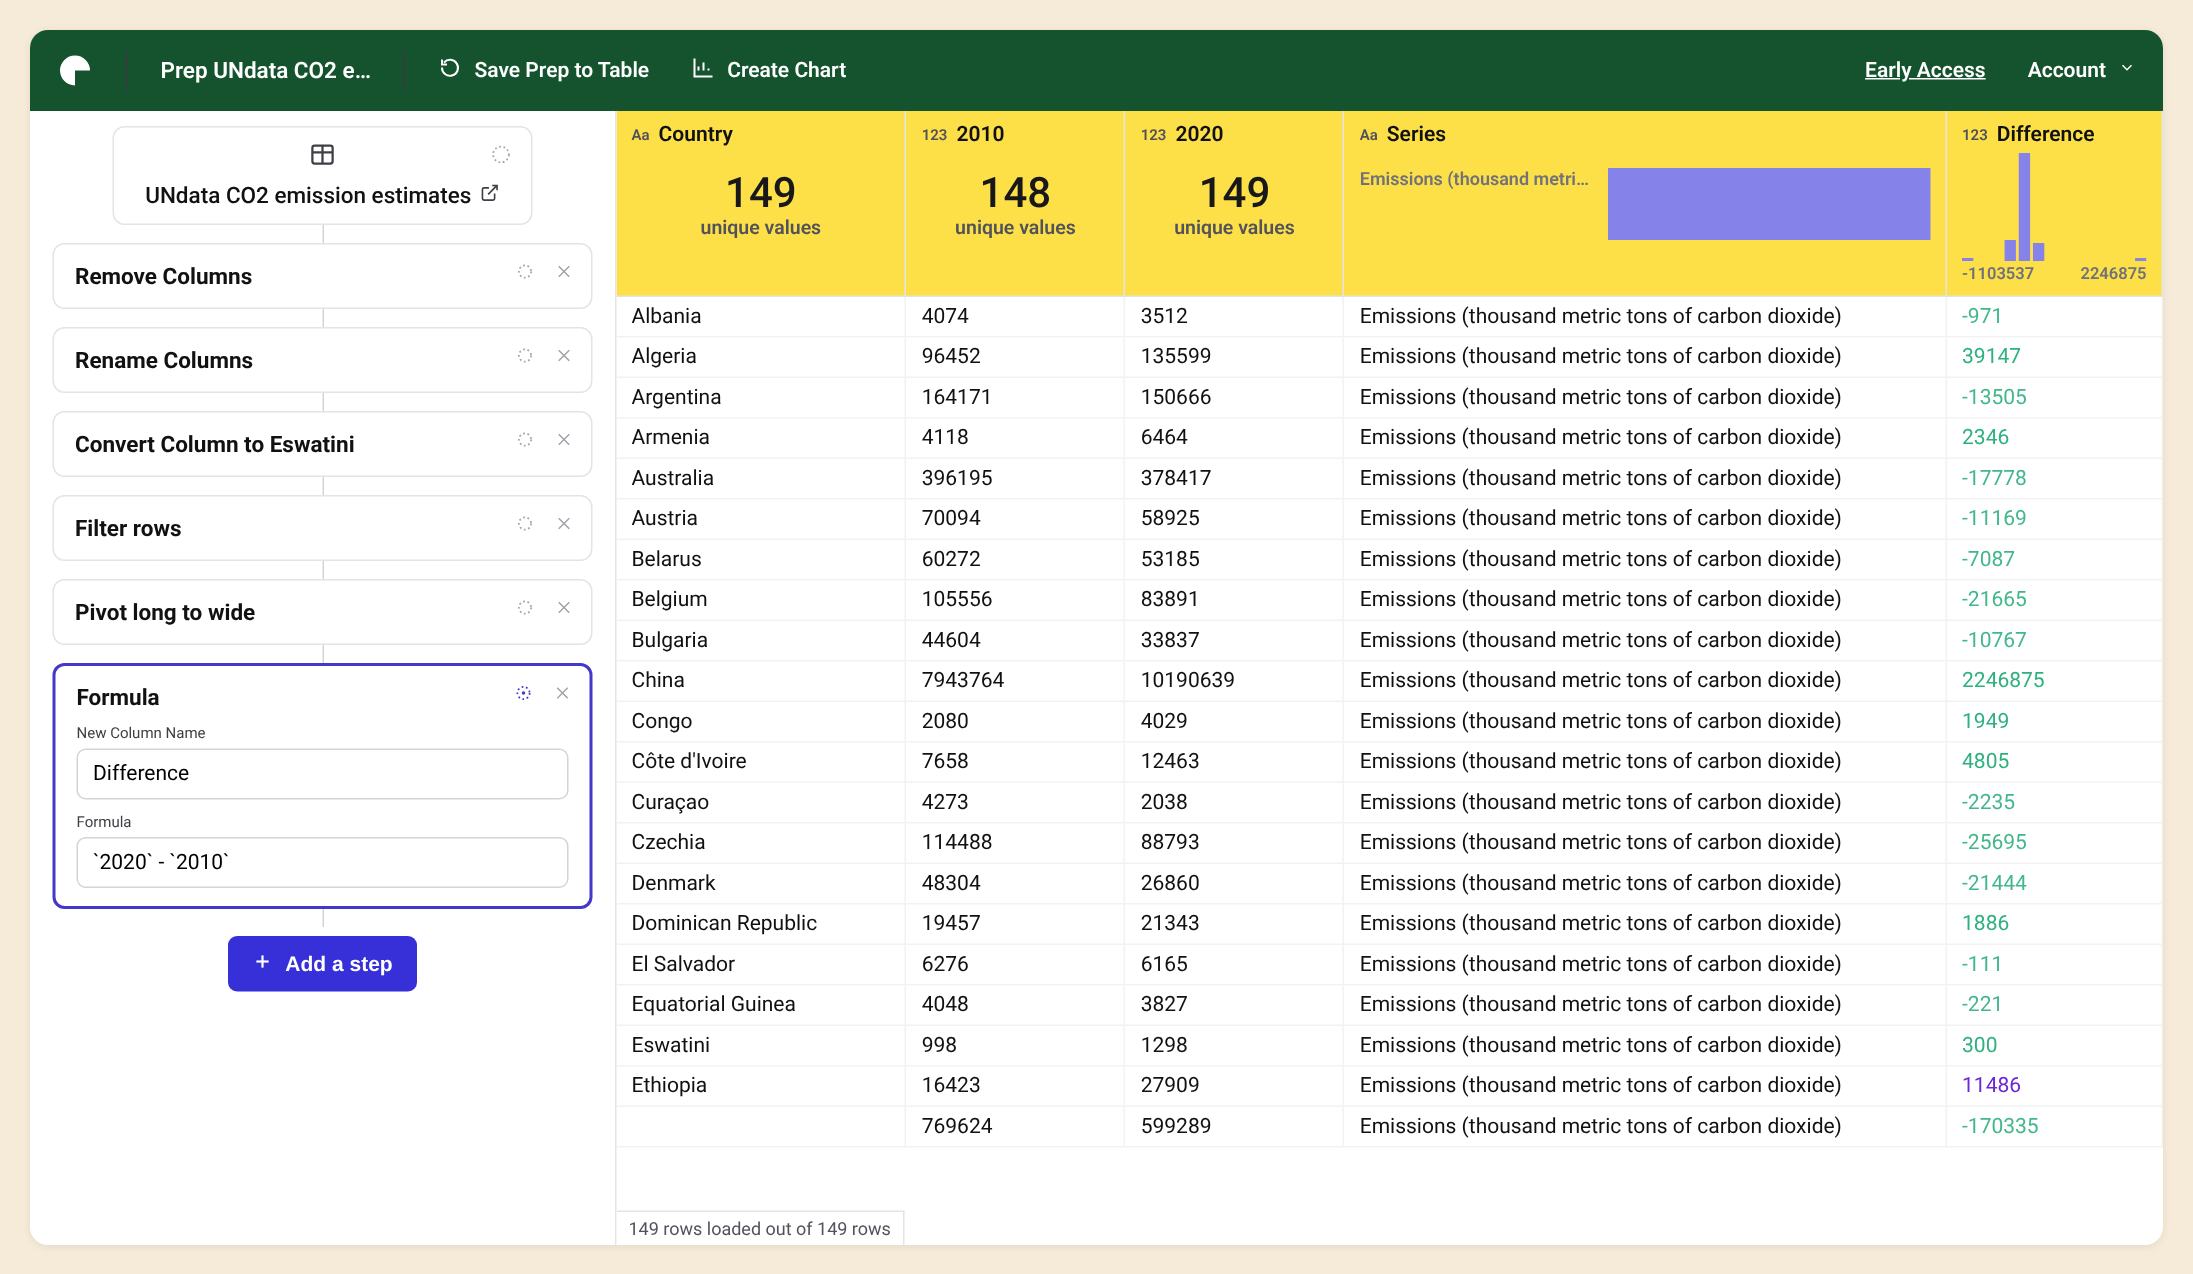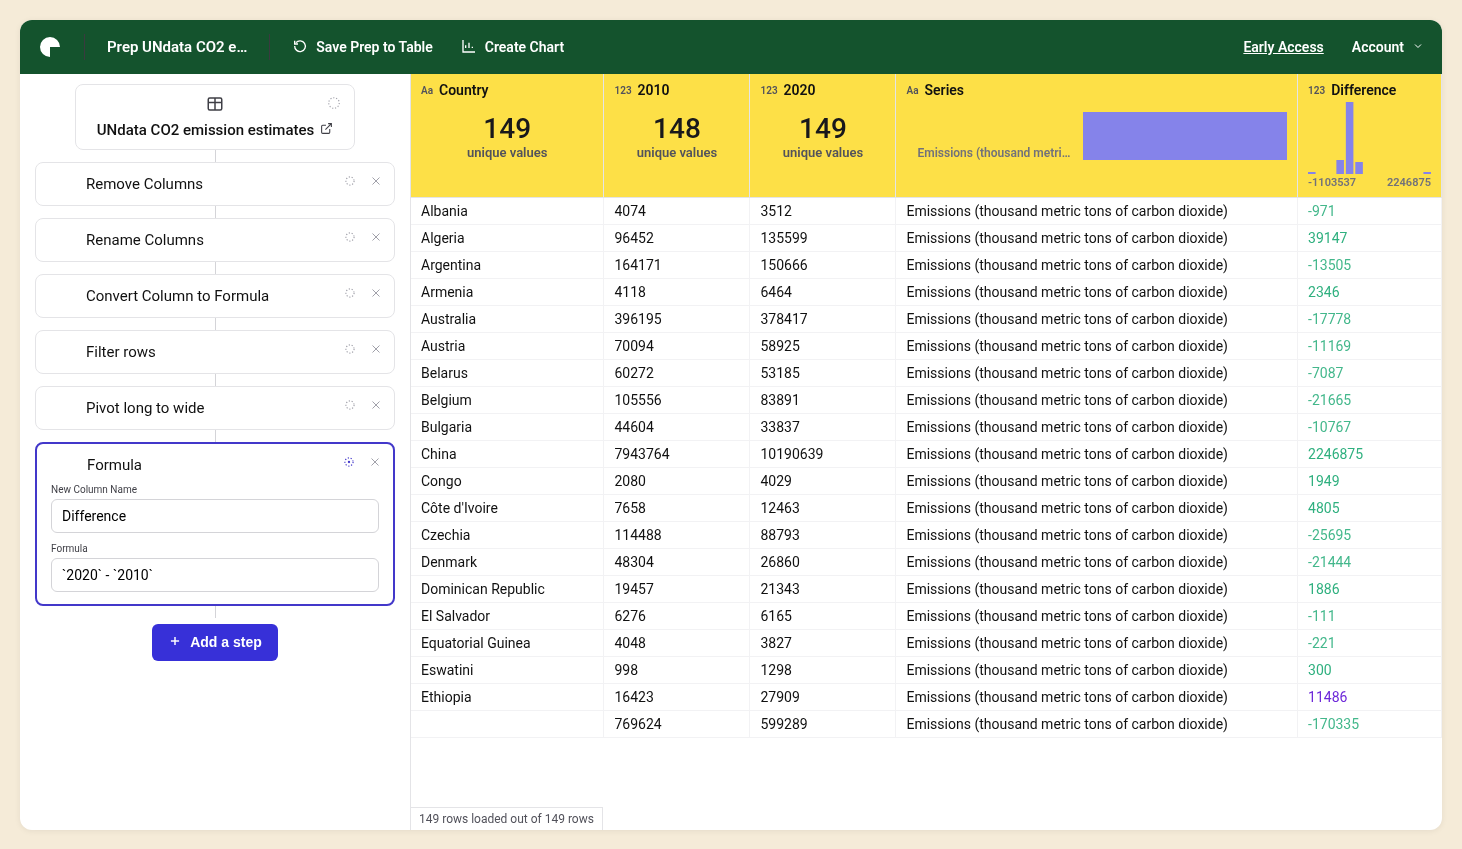--- a/index.html
+++ b/index.html
@@ -96,21 +96,21 @@
     margin-top:6px;
   }
   .step-card{
     border:1px solid #e4e4e7;
     border-radius:8px;
     width:360px;
     background:#fff;
     position:relative;
     padding: 12px 14px;
   }
-  .step-title{font-weight:400; font-size:15px;margin-left:36px;}
+  .step-title{font-weight:700; font-size:15px;}
   .step-icons{
     position:absolute; right:10px; top:10px;
     display:flex; gap:10px;
   }
   .icon-btn{
     width:16px;height:16px;
     color:#a1a1aa; cursor:pointer;
     display:flex;align-items:center;justify-content:center;
   }
   .step-card.active{
@@ -170,21 +170,21 @@
     display:inline-block;
   }
   .stats-big{
     text-align:center;
     margin-top:14px;
   }
   .stats-big .n{font-size:28px; font-weight:500; color:#18181b;}
   .stats-big .lbl{font-size:13px; color:#52525b;}
   .series-preview{
     margin-top:14px;
-    display:flex; gap:6px; align-items:flex-end;margin-left:11px;
+    display:flex; gap:6px; align-items:flex-start;
   }
   .series-preview .txt{
     font-size:12px; color:#71717a;
     white-space:nowrap; overflow:hidden; text-overflow:ellipsis;
     width:160px;
   }
   .series-preview .bar{
     flex:1; height:48px; background:#8583ea;
   }
   .hist{
@@ -328,21 +328,21 @@
     <div class="icon-btn">
       <svg width="12" height="12" viewBox="0 0 24 24" fill="none" stroke="currentColor" stroke-width="2">
                     <line x1="5" y1="5" x2="19" y2="19"></line>
                     <line x1="19" y1="5" x2="5" y2="19"></line>
                   </svg>
     </div>
               </div>
             </div>
             <div class="conn"></div>
             <div class="step-card">
-              <div class="step-title">Convert Column to Formula</div>
+              <div class="step-title">Convert Column to Eswatini</div>
               <div class="step-icons">
     <div class="icon-btn">
       <svg width="14" height="14" viewBox="0 0 24 24" fill="none" stroke="currentColor" stroke-width="2">
                     <circle cx="12" cy="12" r="7" stroke-dasharray="2 3"></circle>
                   </svg>
     </div>
     <div class="icon-btn">
       <svg width="12" height="12" viewBox="0 0 24 24" fill="none" stroke="currentColor" stroke-width="2">
                     <line x1="5" y1="5" x2="19" y2="19"></line>
                     <line x1="19" y1="5" x2="5" y2="19"></line>
@@ -579,20 +579,27 @@
               <td class="diff-pos" style="color: rgb(47, 176, 127);">1949</td>
             </tr>
             <tr>
               <td>Côte d'Ivoire</td>
               <td>7658</td>
               <td>12463</td>
               <td>Emissions (thousand metric tons of carbon dioxide)</td>
               <td class="diff-pos" style="color: rgb(47, 176, 127);">4805</td>
             </tr>
             <tr>
+              <td>Curaçao</td>
+              <td>4273</td>
+              <td>2038</td>
+              <td>Emissions (thousand metric tons of carbon dioxide)</td>
+              <td class="diff-neg" style="color: rgb(47, 176, 127);">-2235</td>
+            </tr>
+            <tr>
               <td>Czechia</td>
               <td>114488</td>
               <td>88793</td>
               <td>Emissions (thousand metric tons of carbon dioxide)</td>
               <td class="diff-neg" style="color: rgb(47, 176, 127);">-25695</td>
             </tr>
             <tr>
               <td>Denmark</td>
               <td>48304</td>
               <td>26860</td>

